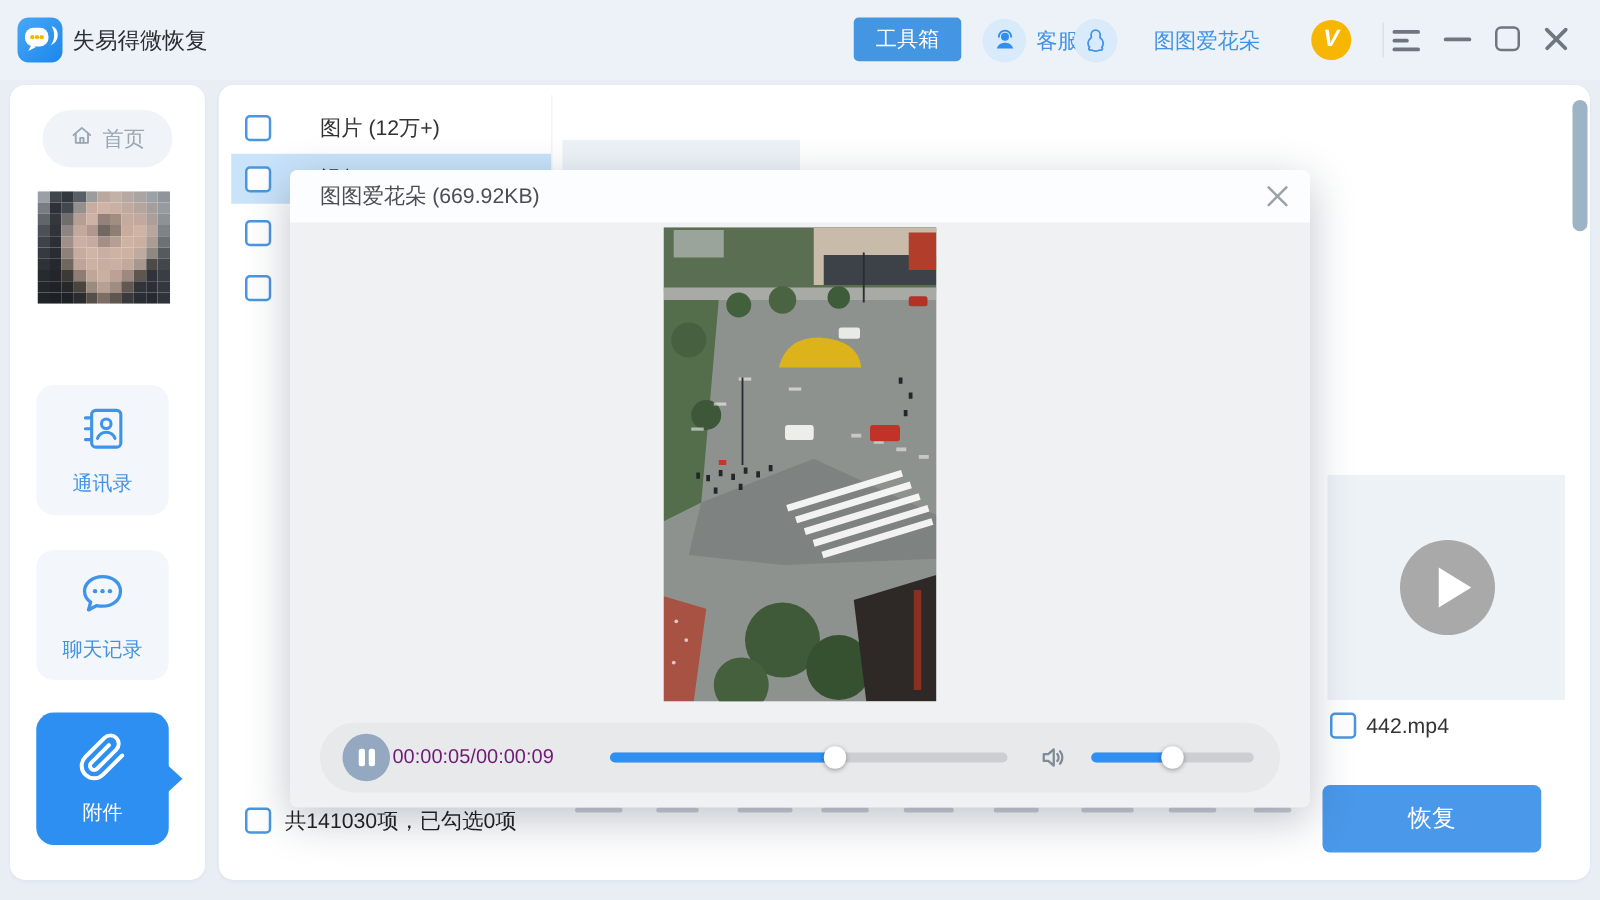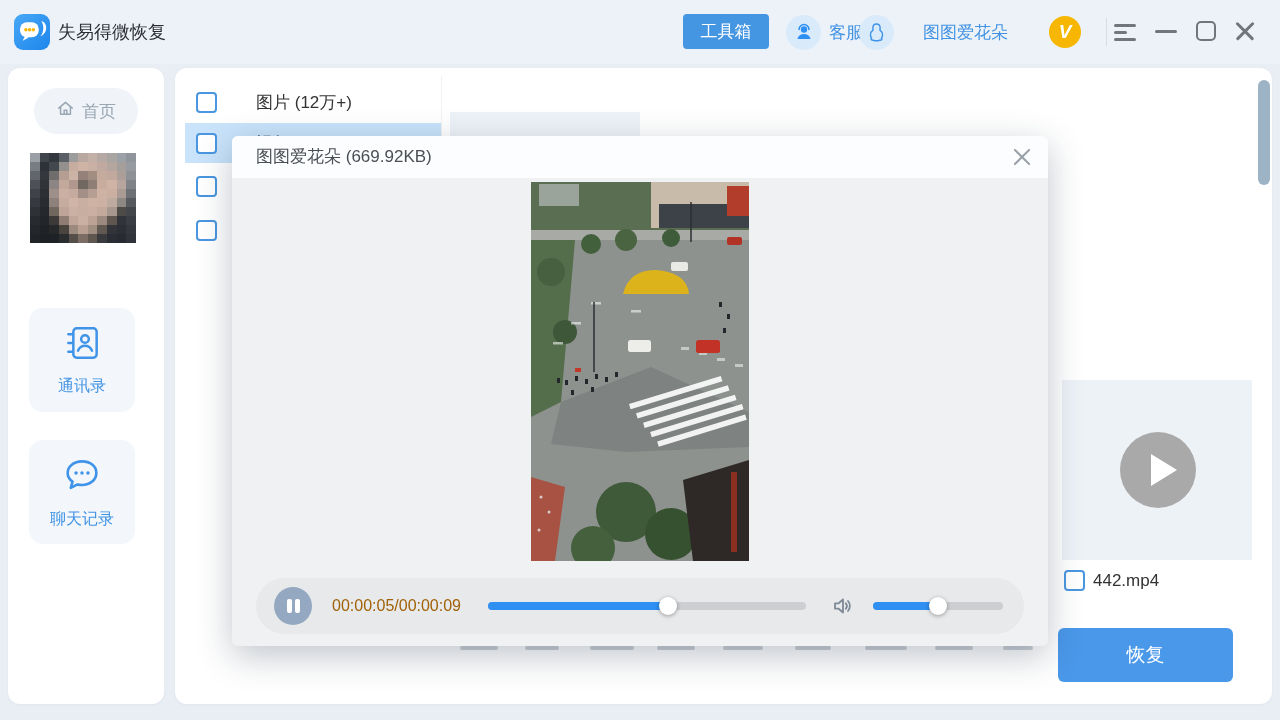--- a/index.html
+++ b/index.html
@@ -84,21 +84,21 @@
   .modal-close { position:absolute; right:14px; top:9px; width:24px; height:24px; cursor:pointer; }
   .modal-close i { width:22px; height:2px; background:#9aa1a8; }
   .modal-close i:nth-child(1){ transform:translate(-50%,-50%) rotate(45deg); }
   .modal-close i:nth-child(2){ transform:translate(-50%,-50%) rotate(-45deg); }
   .video-frame { position:absolute; left:299px; top:46px; width:218px; height:379px; background:#8e928f; }
 
   .player { position:absolute; left:24px; top:442px; width:768px; height:56px; background:#e7e9eb; border-radius:28px; }
   .pause-btn { position:absolute; left:18px; top:9px; width:38px; height:38px; border-radius:50%; background:#94a9c1; cursor:pointer; }
   .pause-btn i { position:absolute; top:12px; width:4.5px; height:14px; border-radius:2px; background:#fff; display:block; }
   .pause-btn i:nth-child(1){ left:13px; } .pause-btn i:nth-child(2){ left:21px; }
-  .time-label { position:absolute; left:76px; top:0; line-height:56px; font-size:16px; color:#a16207; }
+  .time-label { position:absolute; left:58px; top:0; line-height:56px; font-size:16px; color:#701a75; }
   .slider { position:absolute; top:24px; height:8px; border-radius:4px; background:#cdced1; cursor:pointer; }
   .s-progress { left:232px; width:318px; } .s-volume { left:617px; width:130px; }
   .slider .fill { position:absolute; left:0; top:0; height:100%; border-radius:4px; background:#2f8ff2; }
   .slider .thumb { position:absolute; top:-5px; width:18px; height:18px; border-radius:50%; background:#fff;
                    box-shadow:0 1px 4px rgba(0,0,0,.35); cursor:pointer; }
   .speaker { position:absolute; left:575px; top:16px; cursor:pointer; }
 </style>
 </head>
 <body>
 
@@ -294,20 +294,29 @@
       <svg width="40" height="40" viewBox="0 0 24 24" fill="none" stroke="#3f93e8" stroke-width="1.5" stroke-linecap="round" stroke-linejoin="round">
         <rect x="6.8" y="3.2" width="14" height="17.6" rx="2"></rect>
         <circle cx="13.8" cy="9.6" r="2.3"></circle>
         <path d="M9.6 16.6c.8-1.9 2.4-2.9 4.2-2.9s3.4 1 4.2 2.9"></path>
         <path d="M3.8 6.8h2.2M3.8 12h2.2M3.8 17.2h2.2"></path>
       </svg>
     </span>
     <span>通讯录</span>
   </div>
 
+  <div class="side-card card-attach">
+    <span class="notch"></span>
+    <span>
+      <svg width="40" height="40" viewBox="0 0 24 24" fill="none" stroke="#fff" stroke-width="1.9" stroke-linecap="round" stroke-linejoin="round">
+        <path d="M21.44 11.05l-9.19 9.19a6 6 0 1 1-8.49-8.49l9.19-9.19a4 4 0 0 1 5.66 5.66l-9.2 9.19a2 2 0 0 1-2.83-2.83l8.49-8.48"></path>
+      </svg>
+    </span>
+    <span>附件</span>
+  </div>
 </div>
 
 <div class="main">
 
   <div class="cat-row" style="top:14px;">
     <span class="cb"></span>
     <span class="cat-label">图片 (12万+)</span>
   </div>
   <div class="cat-row row-sel" style="top:55px;">
     <span class="cb"></span>
@@ -339,20 +348,24 @@
     <div class="play-circle"></div>
   </div>
 
   <div class="file-row">
     <span class="cb"></span>
     <span class="file-name">442.mp4</span>
   </div>
 
   <div class="scrollbar"></div>
 
+  <div class="footer-row">
+    <span class="cb"></span>
+    <span class="footer-text">共141030项，已勾选0项</span>
+  </div>
 
   <button class="recover-btn">恢复</button>
 </div>
 
 <div class="modal">
   <div class="modal-head">
     <span class="modal-title">图图爱花朵 (669.92KB)</span>
     <span class="modal-close">
         <i></i>
         <i></i>

